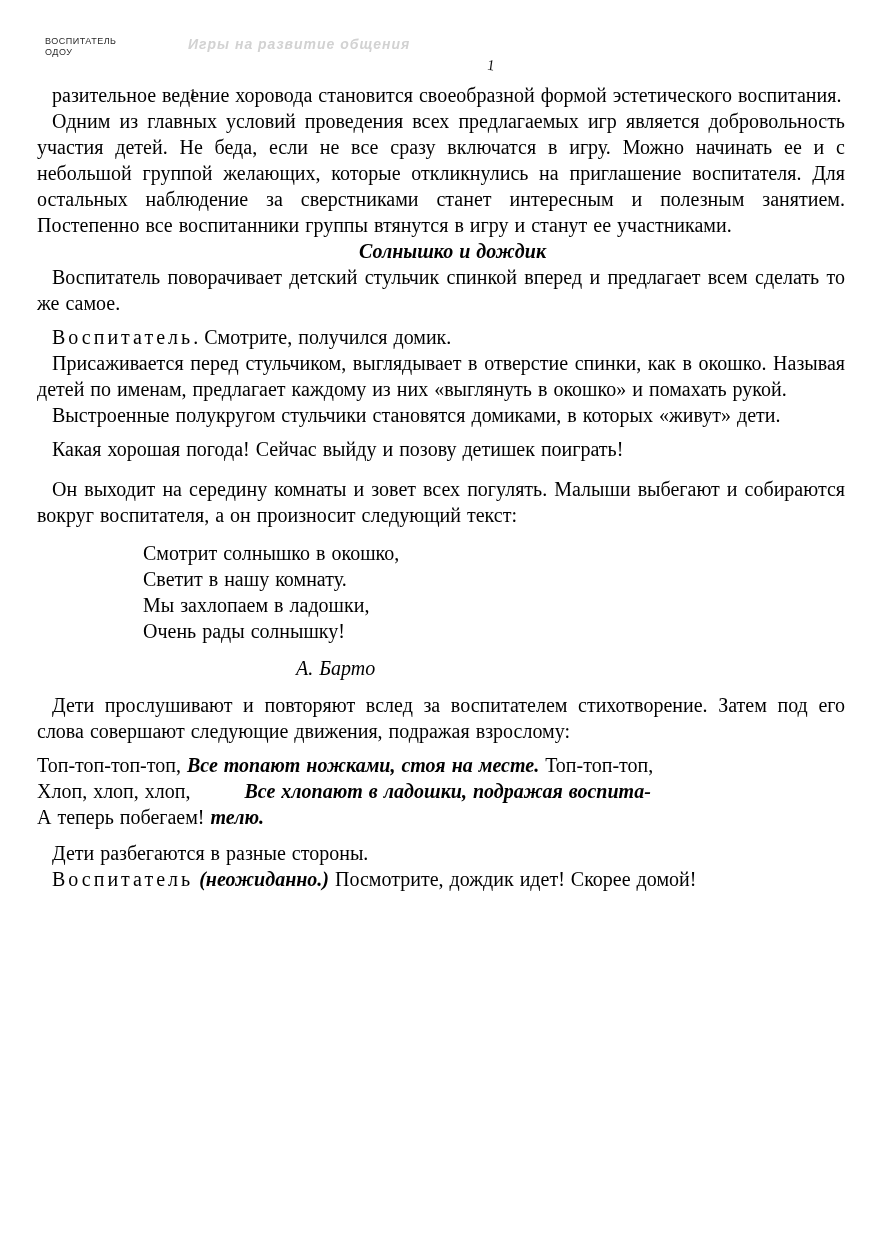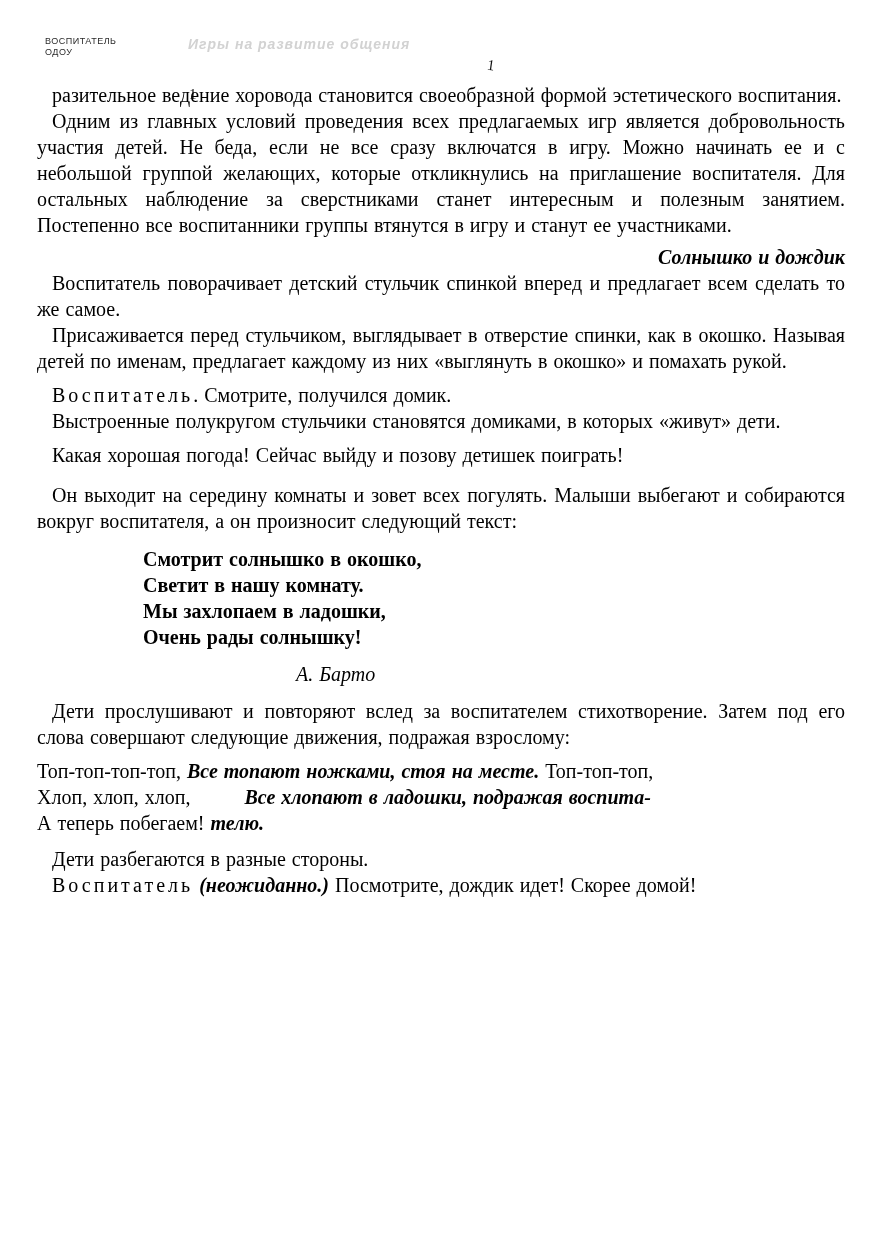--- a/index.html
+++ b/index.html
@@ -50,29 +50,28 @@
     font-size: 20px;
     line-height: 26px;
     word-spacing: 1px;
   }
   .para { margin: 0; text-align: justify; }
   .indent { text-indent: 15px; }
   .game-title {
     font-weight: bold;
     font-style: italic;
     text-indent: 23px;
-    margin-top: 6px;
-    text-align: right;
+    text-align: center;
   }
   .gap-sm { margin-top: 8px; }
   .gap-md { margin-top: 10px; }
   .gap-lg { margin-top: 14px; }
   .spaced { letter-spacing: 3px; }
   .stage { font-style: italic; font-weight: bold; }
-  .poem { margin-top: 12px; padding-left: 106px; font-weight: bold; }
+  .poem { margin-top: 12px; padding-left: 106px; }
   .poem-line { text-align: left; }
   .poem-author {
     font-style: italic;
     padding-left: 248px;
     text-align: left;
     margin: 11px;
   }
   .actions { margin-top: 8px; }
   .action-line { text-align: left; }
   .gap-inline { margin-left: 54px; }
@@ -95,23 +94,23 @@
   <div class="text-body">
 
     <p class="para indent">разительное ведение хоровода становится своеобразной формой эстетического воспитания.</p>
 
     <p class="para indent">Одним из главных условий проведения всех предлагаемых игр является добровольность участия детей. Не беда, если не все сразу включатся в игру. Можно начинать ее и с небольшой группой желающих, которые откликнулись на приглашение воспитателя. Для остальных наблюдение за сверстниками станет интересным и полезным занятием. Постепенно все воспитанники группы втянутся в игру и станут ее участниками.</p>
 
     <p class="para game-title">Солнышко и дождик</p>
 
     <p class="para indent">Воспитатель поворачивает детский стульчик спинкой вперед и предлагает всем сделать то же самое.</p>
 
+    <p class="para indent gap-sm"><span class="spaced">Воспитатель</span><span>. Смотрите, получился домик.</span></p>
+
     <p class="para indent">Присаживается перед стульчиком, выглядывает в отверстие спинки, как в окошко. Называя детей по именам, предлагает каждому из них «выглянуть в окошко» и помахать рукой.</p>
-
-    <p class="para indent gap-sm"><span class="spaced">Воспитатель</span><span>. Смотрите, получился домик.</span></p>
 
     <p class="para indent">Выстроенные полукругом стульчики становятся домиками, в которых «живут» дети.</p>
 
     <p class="para indent gap-sm">Какая хорошая погода! Сейчас выйду и позову детишек поиграть!</p>
 
     <p class="para indent gap-lg">Он выходит на середину комнаты и зовет всех погулять. Малыши выбегают и собираются вокруг воспитателя, а он произносит следующий текст:</p>
 
     <div class="poem">
       <div class="poem-line">Смотрит солнышко в окошко,</div>
       <div class="poem-line">Светит в нашу комнату.</div>

